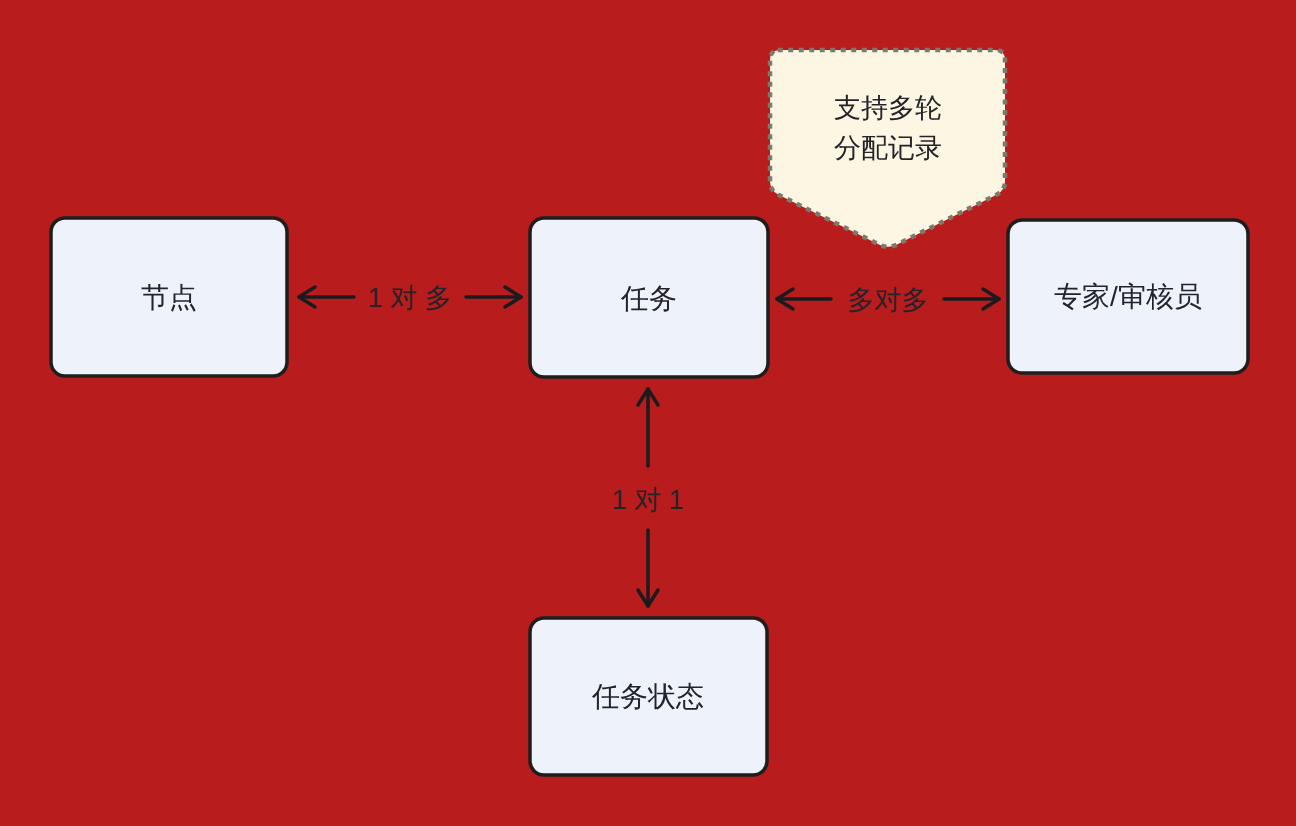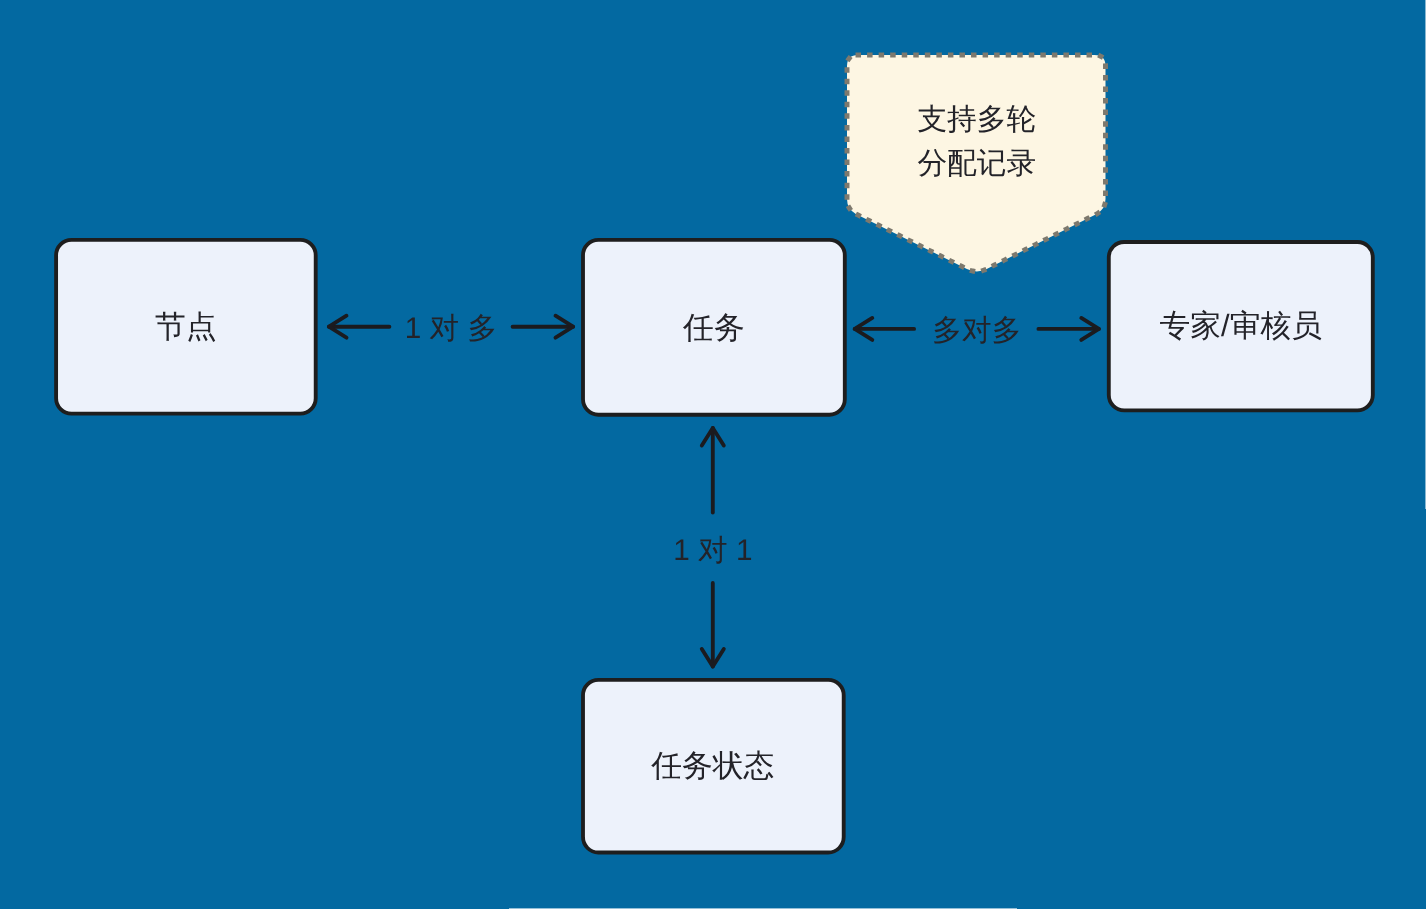--- a/index.html
+++ b/index.html
@@ -5,21 +5,21 @@
   html, body {
     margin: 0;
     padding: 0;
     background: #ffffff;
     font-family: "Liberation Sans", "DejaVu Sans", sans-serif;
   }
   .canvas {
     position: relative;
     width: 1296px;
     height: 826px;
-    background: #0369a1;
+    background: #b91c1c;
     overflow: hidden;
   }
   svg { display: block; }
   .box-label {
     fill: #232329;
     font-size: 28px;
     font-family: "Liberation Sans", "DejaVu Sans", sans-serif;
   }
   .rel-label {
     fill: #232329;

